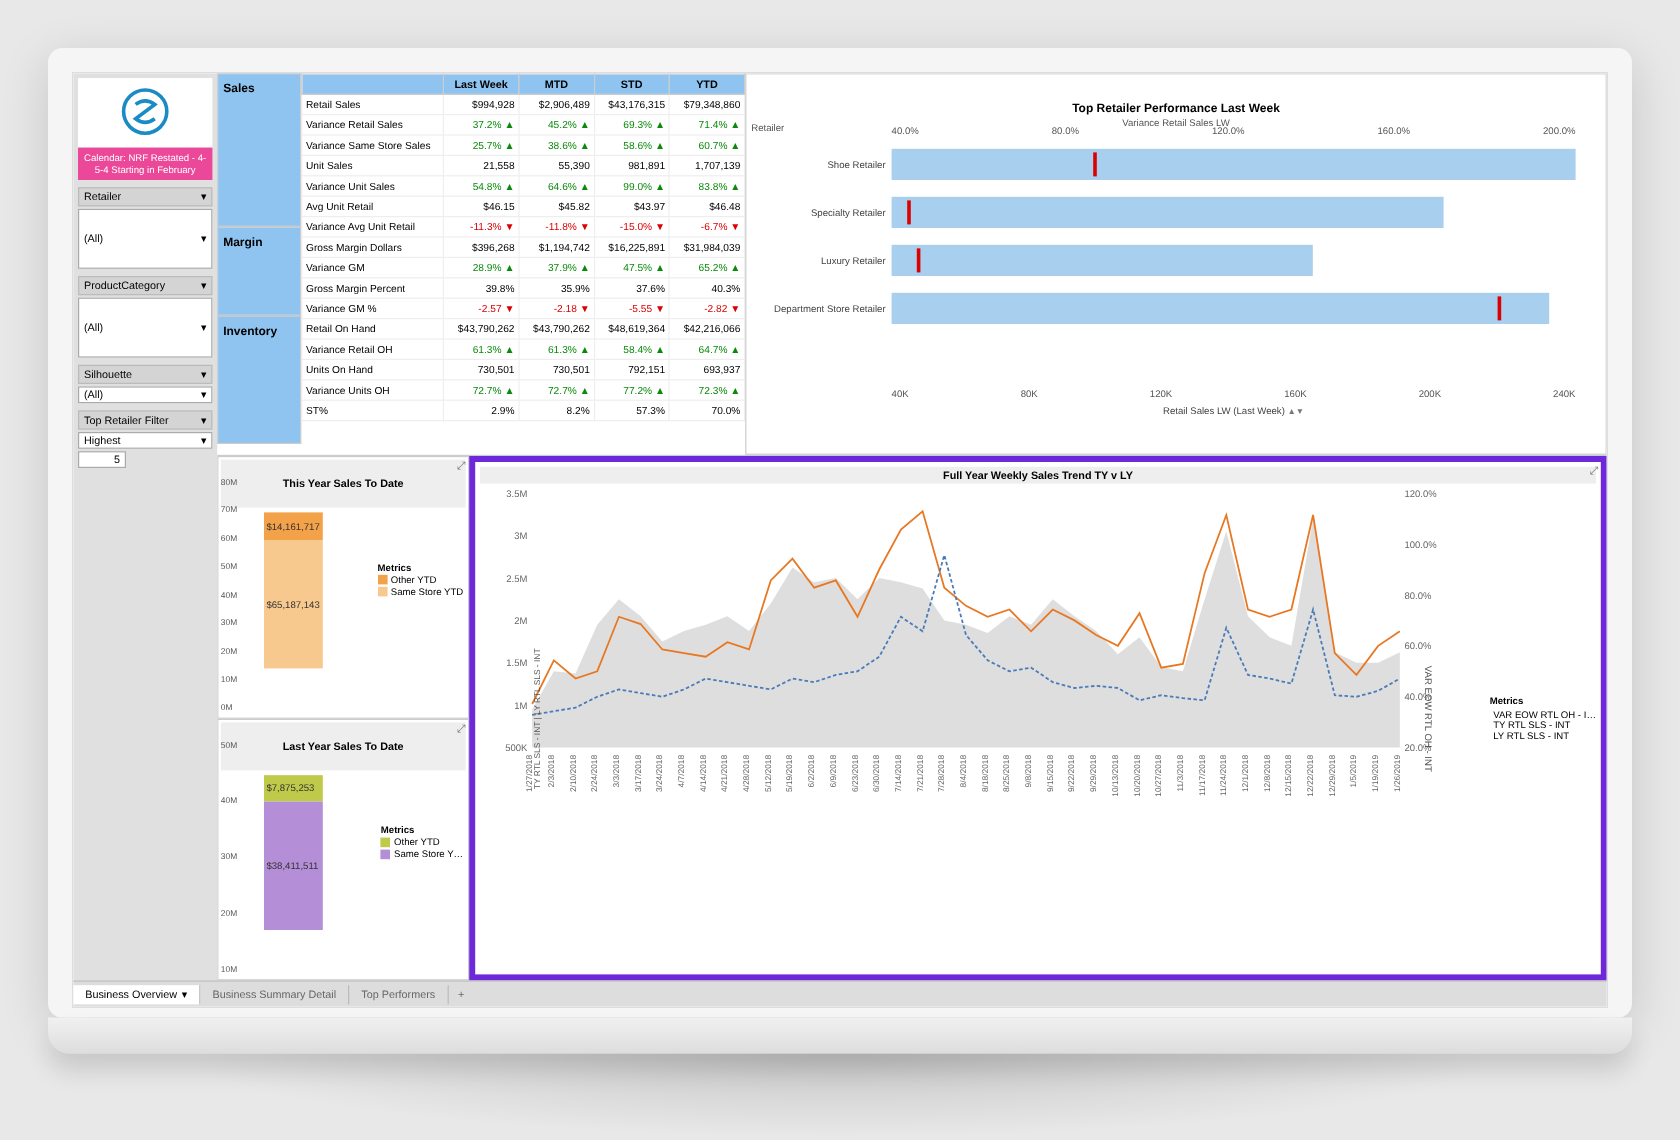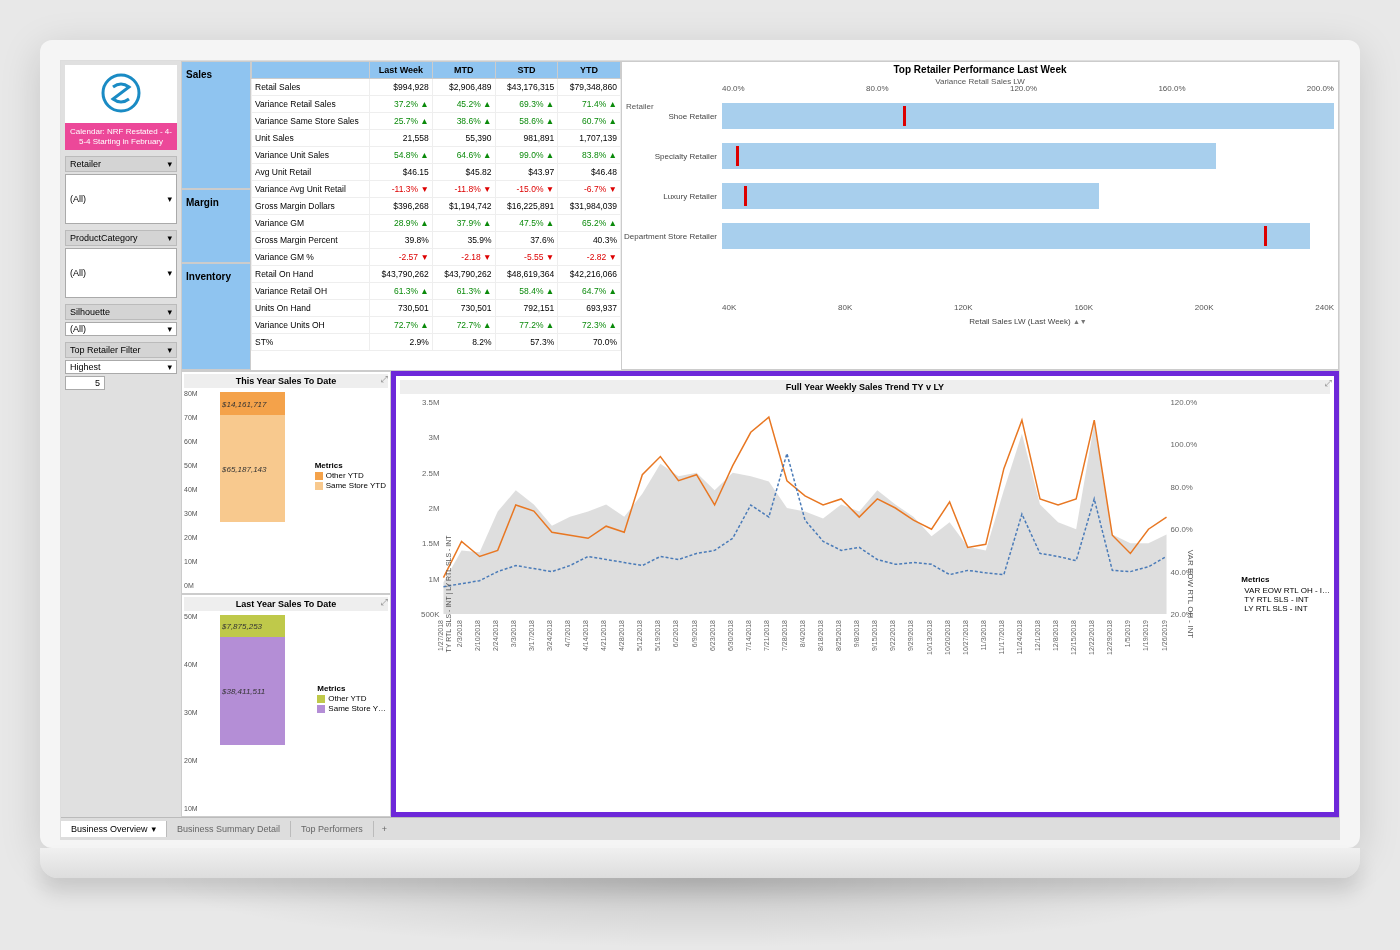--- a/index.html
+++ b/index.html
@@ -27,37 +27,37 @@
 
 .metrics-table { flex: 0 0 370px; }
 .metrics-table table { border-collapse: collapse; width: 100%; }
 .metrics-table th { background: #8fc4f0; font-size: 9px; padding: 3px 2px; border: 1px solid #ccc; text-align: center; }
 .metrics-table td { font-size: 8.5px; padding: 2px 3px; border: 1px solid #eee; height: 17px; }
 .metrics-table td.label { width: 32%; }
 .metrics-table td.num { text-align: right; width: 17%; }
 .pos { color: #0a8a0a; }
 .neg { color: #d00; }
 
-.retailer-chart { flex: 1; border: 1px solid #ccc; padding: 0; position: relative; }
+.retailer-chart { flex: 1; border: 1px solid #ccc; padding: 21px; position: relative; }
 .chart-title { text-align: center; font-size: 10px; font-weight: bold; padding: 2px; }
 .chart-subtitle { text-align: center; font-size: 8px; color: #555; }
 .bars-area { position: relative; height: 200px; margin: 10px 4px 40px 100px; }
 .bar-row { height: 40px; position: relative; display: flex; align-items: center; }
 .bar-row .bl { position: absolute; left: -100px; width: 95px; text-align: right; font-size: 8px; color: #444; }
 .bar { background: #a8cfed; height: 26px; position: relative; }
 .var-mark { position: absolute; width: 3px; height: 20px; background: #d00; top: 3px; }
 .x-axis-bottom { position: absolute; bottom: -16px; left: 0; right: 0; display: flex; justify-content: space-between; font-size: 8px; color: #555; }
 .x-axis-top { position: absolute; top: -12px; left: 0; right: 0; display: flex; justify-content: space-between; font-size: 8px; color: #555; }
 .x-label-bottom { position: absolute; bottom: -30px; left: 0; right: 0; text-align: center; font-size: 8px; color: #444; }
 
 .bottom-area { flex: 1; display: flex; border-top: 1px solid #ccc; }
 .ytd-col { width: 210px; display: flex; flex-direction: column; }
 .ytd-panel { flex: 1; border: 1px solid #ccc; padding: 2px; position: relative; }
-.ytd-panel .ptitle { text-align: center; font-size: 9px; font-weight: bold; padding: 2px; background: #eee; }
-.stacked { position: relative; height: 130px; margin: 4px 0 4px 30px; width: 65px; font-style: italic; }
+.ytd-panel .ptitle { text-align: center; font-size: 9px; font-weight: bold; padding: 15px; background: #eee; }
+.stacked { position: relative; height: 130px; margin: 4px 0 4px 30px; width: 49px; }
 .stack-seg { width: 100%; position: relative; }
 .stack-seg span { position: absolute; left: 2px; top: 50%; transform: translateY(-50%); font-size: 8px; color: #333; white-space: nowrap; }
 .y-ticks { position: absolute; left: 2px; top: 18px; bottom: 4px; width: 26px; font-size: 7px; color: #555; display: flex; flex-direction: column; justify-content: space-between; }
 .legend { position: absolute; right: 4px; top: 40%; font-size: 8px; }
 .legend div { display: flex; align-items: center; margin: 1px 0; }
 .sw { width: 8px; height: 8px; margin-right: 3px; }
 
 .trend-panel { flex: 1; border: 5px solid #6d28d9; padding: 4px; position: relative; overflow: hidden; }
 .trend-svg { width: calc(100% - 120px); height: 280px; }
 .trend-legend { position: absolute; right: 4px; top: 50%; transform: translateY(-50%); font-size: 8px; }

